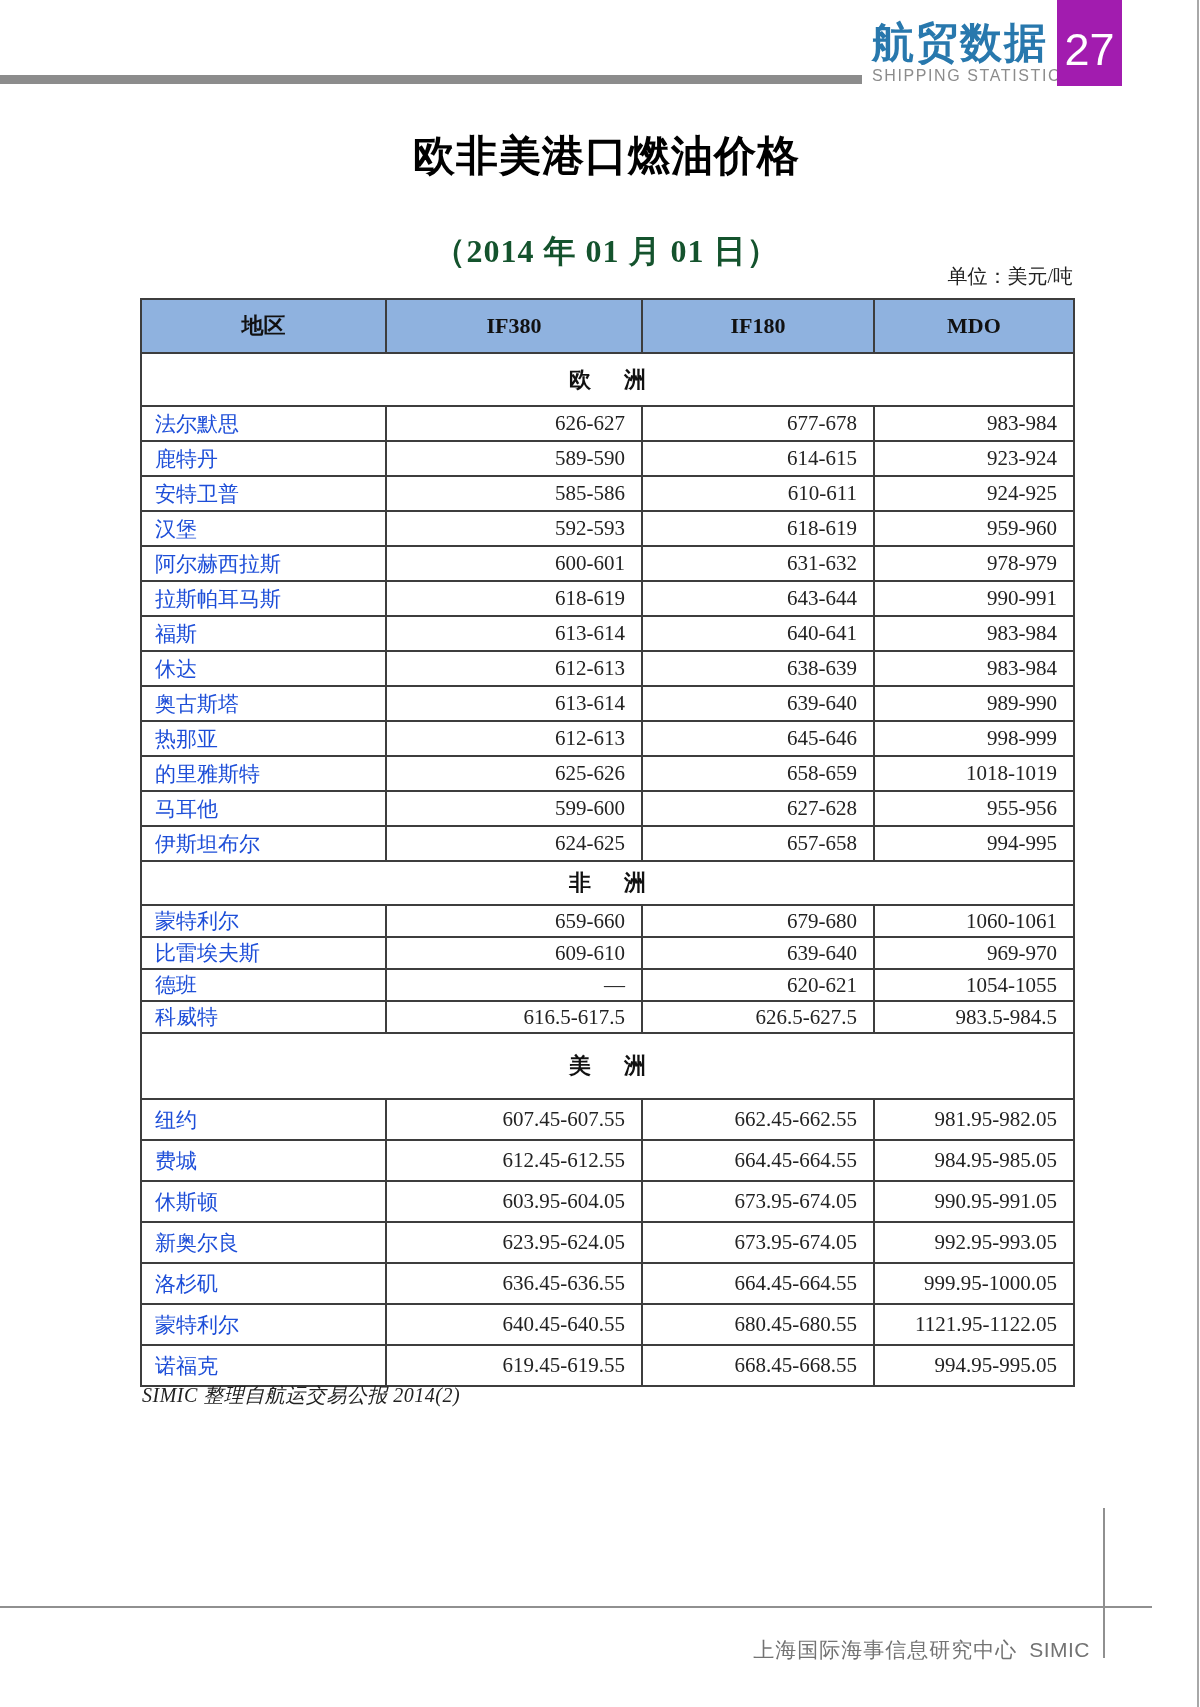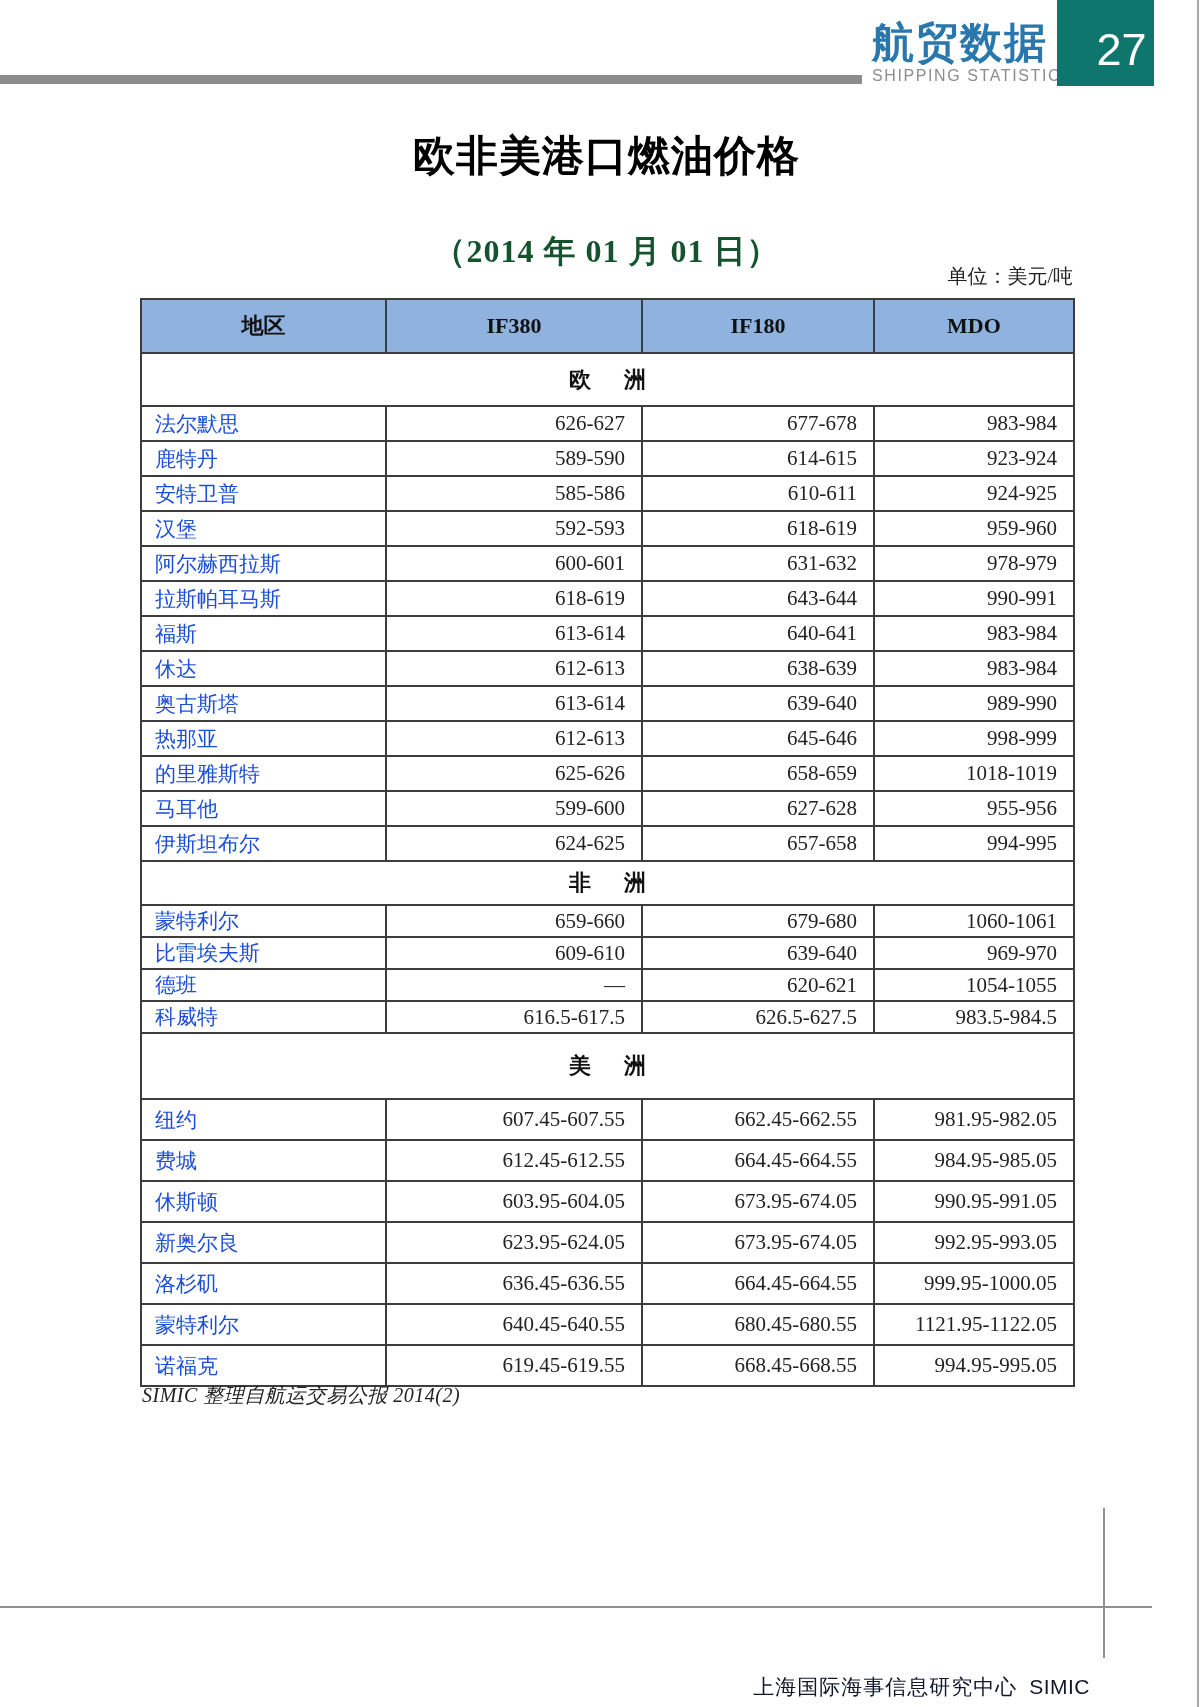--- a/index.html
+++ b/index.html
@@ -23,21 +23,21 @@
     text-align:left;
   }
   .brand-cn{
     font-size:42px;font-weight:bold;color:#2878ad;letter-spacing:2px;line-height:1.1;
   }
   .brand-en{
     font-size:16px;color:#8c8c8c;letter-spacing:1.6px;margin-top:1px;white-space:nowrap;
   }
   .page-num-box{
     position:absolute;left:1057px;top:0;width:65px;height:86px;
-    background:#0f766e;display:flex;align-items:center;justify-content:center;padding-left:32px;
+    background:#a21caf;display:flex;align-items:center;justify-content:center;
   }
   .page-num{
     font-family:"Liberation Sans","DejaVu Sans",sans-serif;
     color:#ffffff;font-size:45px;line-height:1;padding-top:12px;
   }
   .page-right-border{
     position:absolute;left:1197px;top:0;width:0;height:1707px;
     border-left:2px solid #a8a8a8;
   }
   
@@ -89,23 +89,23 @@
   }
   .footer-hline{
     position:absolute;left:0;top:1606px;width:1152px;height:0;
     border-top:2px solid #909090;
   }
   .footer-vline{
     position:absolute;left:1103px;top:1508px;height:150px;width:0;
     border-left:2px solid #909090;
   }
   .footer-text{
-    position:absolute;left:0;top:1673px;width:1090px;text-align:right;
+    position:absolute;left:0;top:1636px;width:1090px;text-align:right;
     font-family:"Liberation Sans","DejaVu Sans",sans-serif;
-    font-size:21px;color:#0f172a;letter-spacing:1px;white-space:nowrap;
+    font-size:21px;color:#737373;letter-spacing:1px;white-space:nowrap;
   }
   .footer-text .en{margin-left:12px;letter-spacing:.5px;}
 </style>
 </head>
 <body>
 
 <div class="page">
 
   <div class="top-gray-bar"></div>
   <div class="brand">

